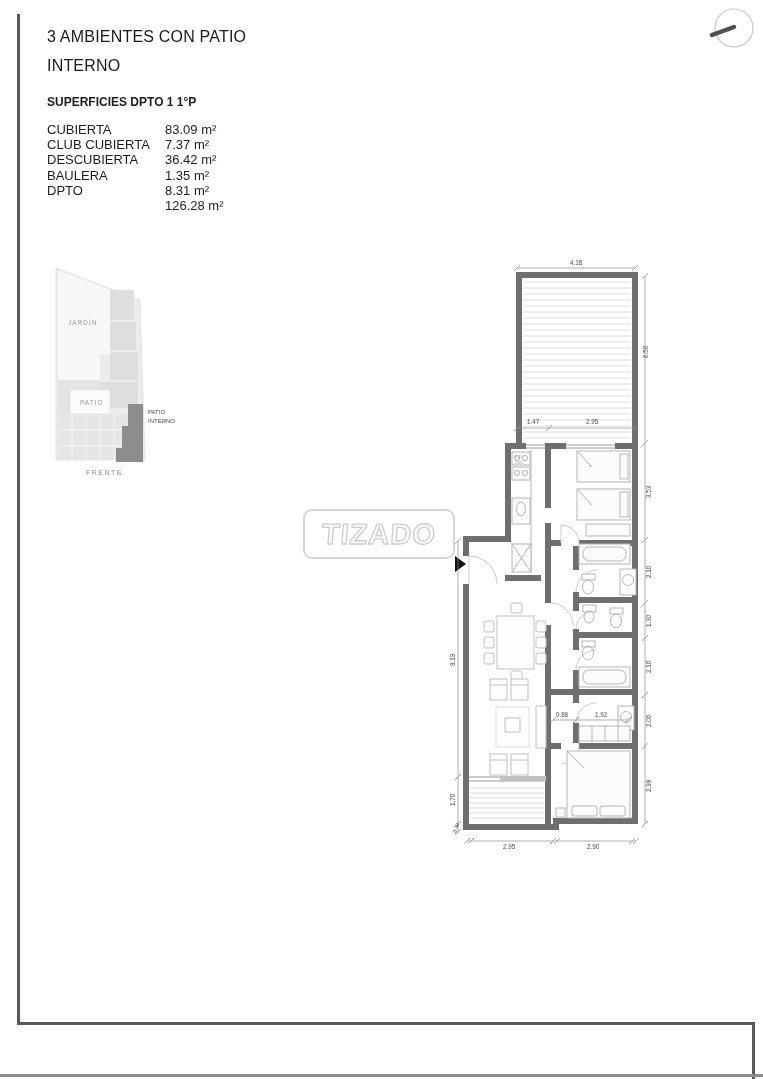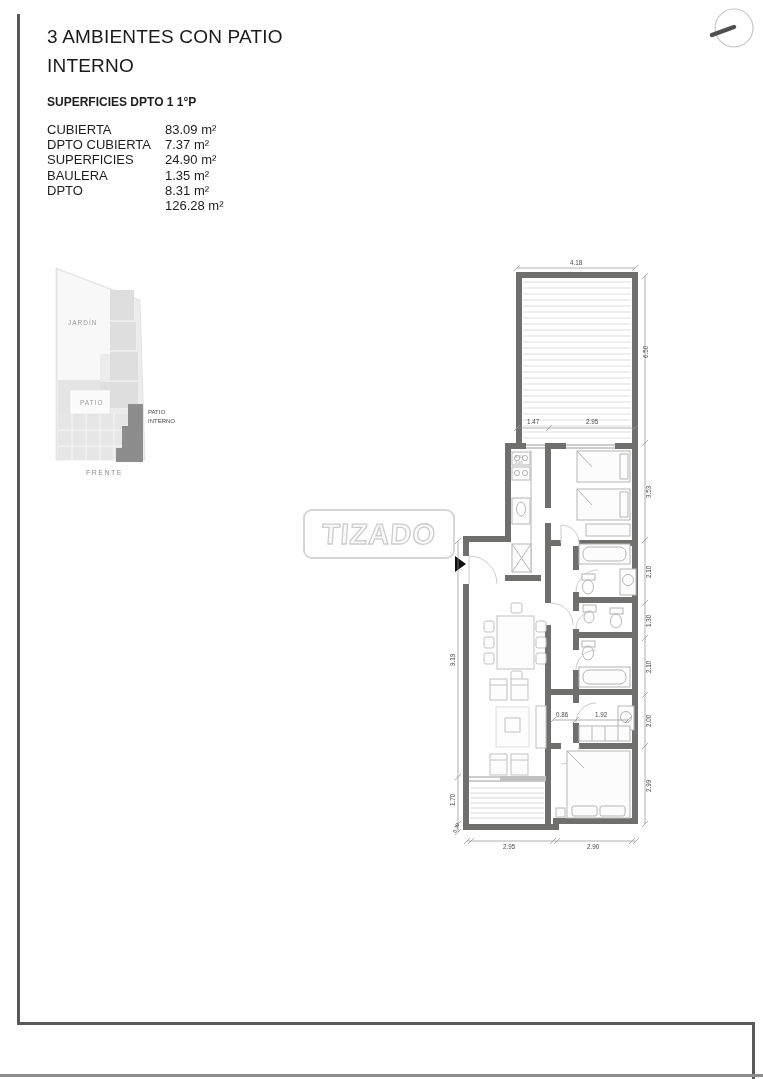--- a/index.html
+++ b/index.html
@@ -2,21 +2,21 @@
 <html><head>
 <meta charset="utf-8">
 <style>
   html,body{margin:0;padding:0;}
   body{
     width:763px;height:1079px;position:relative;overflow:hidden;
     background:#ffffff;font-family:"Liberation Sans",sans-serif;color:#1d1d1d;
   }
   .abs{position:absolute;}
   
-  .page-title{left:47px;top:22px;font-size:19px;line-height:29px;font-weight:400;letter-spacing:.2px;color:#1a1a1a;}
+  .page-title{left:47px;top:22px;font-size:16px;line-height:29px;font-weight:400;letter-spacing:.2px;color:#1a1a1a;}
   .surfaces-title{left:47px;top:95px;font-size:12px;font-weight:700;text-align:right;}
   .surfaces-table{left:47px;top:122px;font-size:13px;line-height:15.2px;}
   .surface-row{white-space:nowrap;}
   .surface-row .lbl{display:inline-block;width:118px;}
   
   .line{background:#59595b;}
   
   .watermark{
     left:303px;top:509px;width:148px;height:46px;border:2px solid #d6d6d6;border-radius:9px;
     display:flex;align-items:center;justify-content:center;
@@ -43,22 +43,22 @@
 </svg>
 
 <div class="abs page-title">
   <div>3 AMBIENTES CON PATIO</div>
   <div>INTERNO</div>
 </div>
 <div class="abs surfaces-title">SUPERFICIES DPTO 1 1°P</div>
 
 <div class="abs surfaces-table">
   <div class="surface-row"><span class="lbl">CUBIERTA</span><span>83.09 m²</span></div>
-  <div class="surface-row"><span class="lbl">DPTO CUBIERTA</span><span>7.37 m²</span></div>
-  <div class="surface-row"><span class="lbl">SUPERFICIES</span><span>24.90 m²</span></div>
+  <div class="surface-row"><span class="lbl">CLUB CUBIERTA</span><span>7.37 m²</span></div>
+  <div class="surface-row"><span class="lbl">DESCUBIERTA</span><span>36.42 m²</span></div>
   <div class="surface-row"><span class="lbl">BAULERA</span><span>1.35 m²</span></div>
   <div class="surface-row"><span class="lbl">DPTO</span><span>8.31 m²</span></div>
   <div class="surface-row"><span class="lbl"></span><span>126.28 m²</span></div>
 </div>
 
 <svg class="abs" style="left:48px;top:262px;" width="170" height="224" viewBox="0 0 170 224">
   <g>
     <polygon points="8,6 92,38 97,198 8,198" fill="#ececec" stroke="#d8d8d8" stroke-width="0.6"></polygon>
   </g>
   <g fill="#dedede">

